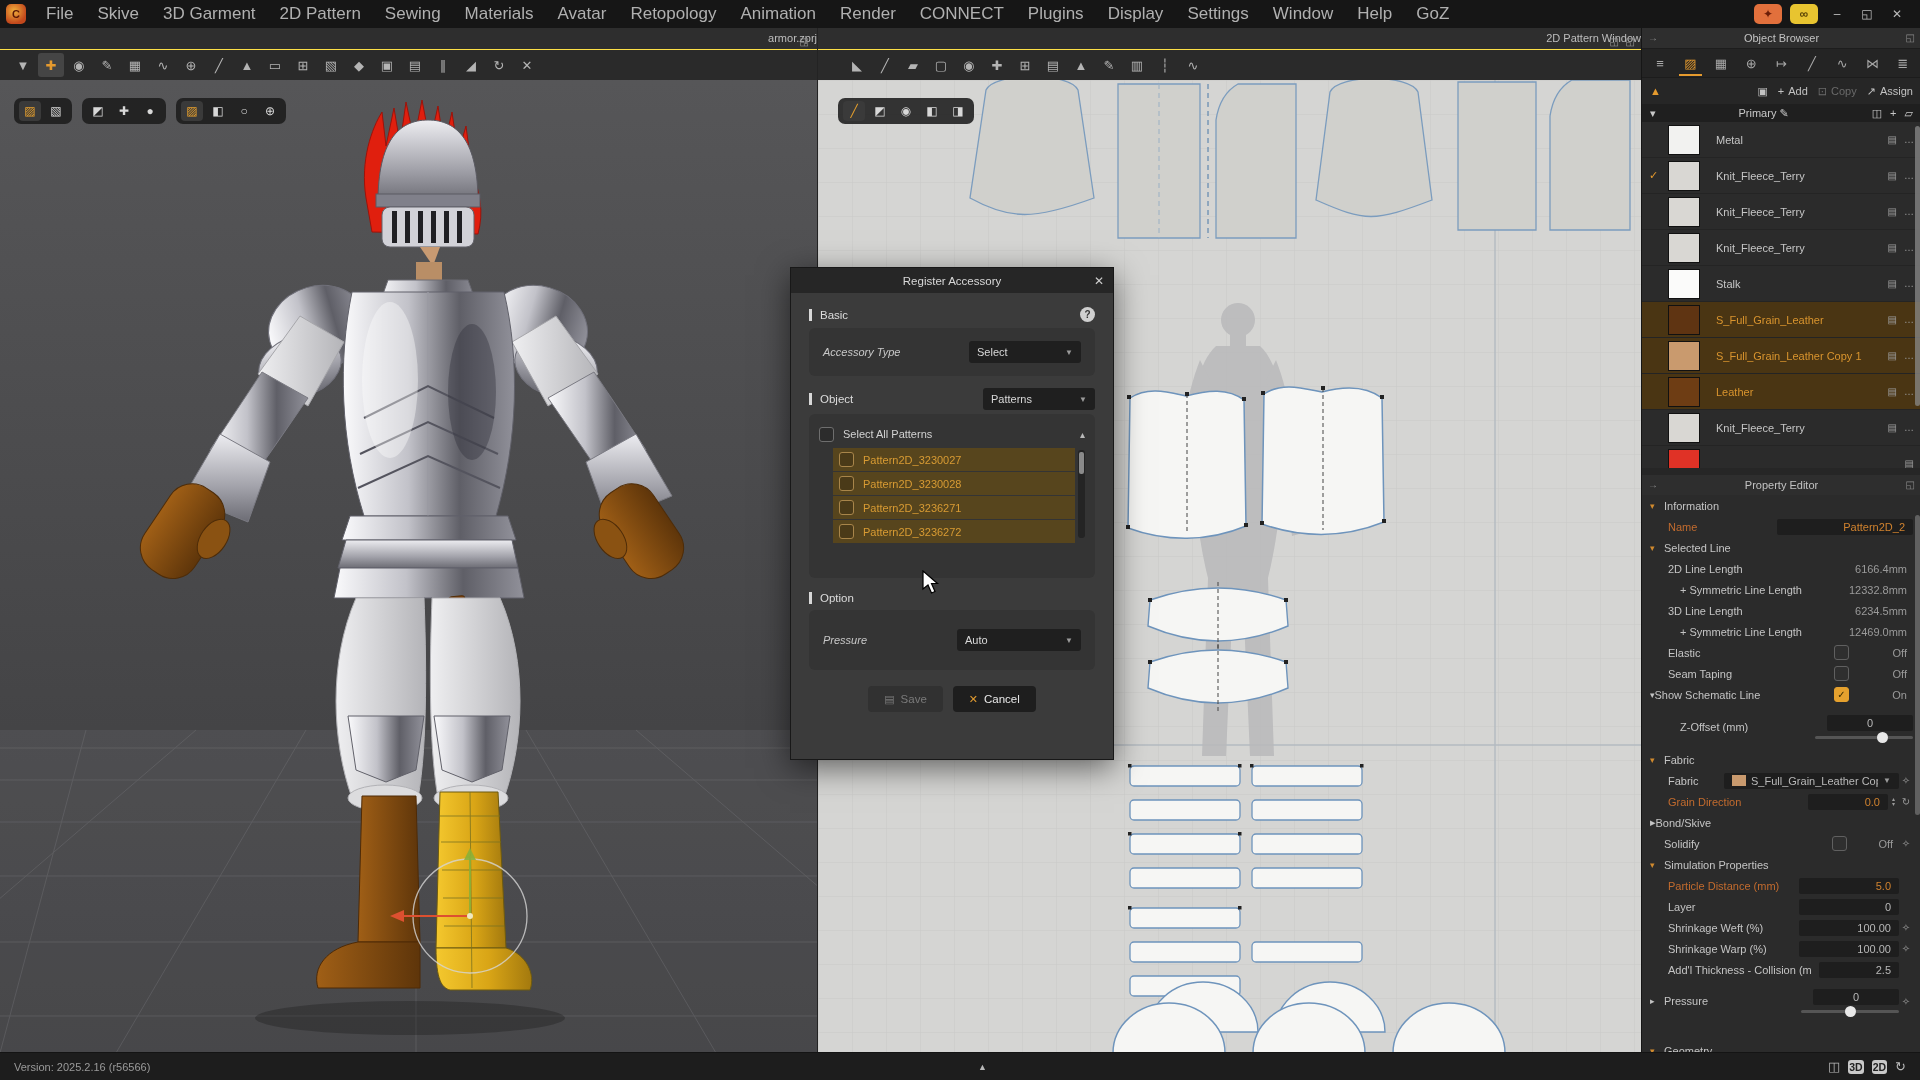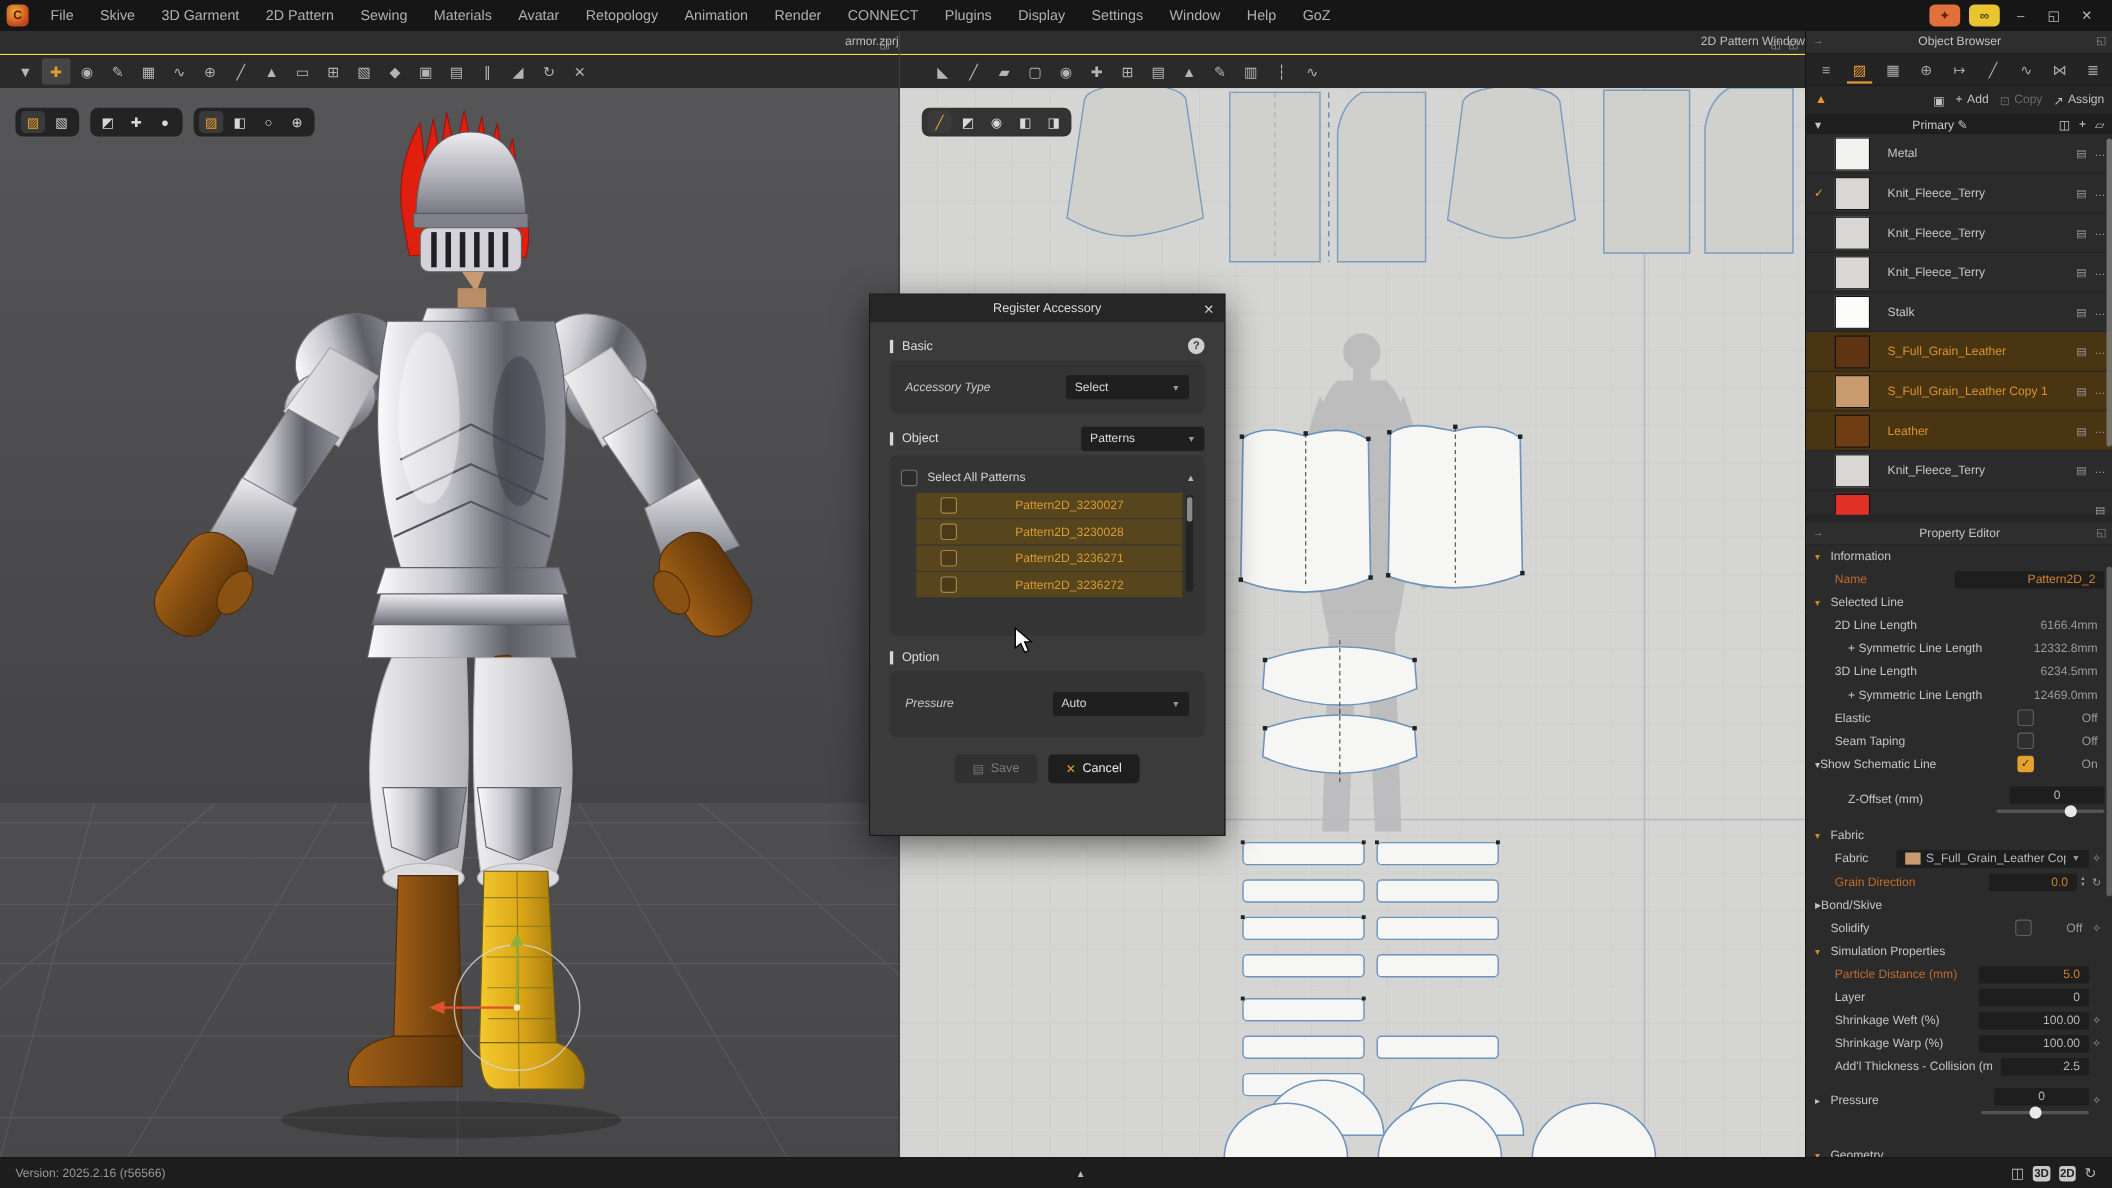--- a/index.html
+++ b/index.html
@@ -2,21 +2,21 @@
 <html><head>
 <meta charset="utf-8">
 <style>
   html,body{margin:0;padding:0;background:#0c0c0c;}
   #app{position:relative;width:1920px;height:1080px;background:#232323;overflow:hidden;
        font-family:"Liberation Sans",sans-serif;font-size:11px;color:#c4c4c4;-webkit-font-smoothing:antialiased;}
   
   #menubar{position:absolute;left:0;top:0;width:100%;height:28px;background:#161616;display:flex;align-items:center;z-index:40;}
   .logo{width:20px;height:20px;margin:0 8px 0 6px;border-radius:5px;background:radial-gradient(circle at 40% 35%,#f0b03c,#c2481c 70%);
         display:flex;align-items:center;justify-content:center;color:#5a1606;font-size:11px;font-weight:bold;}
-  .menu-item{padding:0 12px;color:#b0b0b0;font-size:13px;line-height:28px;cursor:default;text-align:right;}
+  .menu-item{padding:0 12px;color:#b0b0b0;font-size:17px;line-height:28px;cursor:default;text-align:right;}
   #menubar .win-icons{margin-left:auto;display:flex;align-items:center;gap:8px;padding-right:12px;}
   .appbtn{width:28px;height:20px;border-radius:5px;display:flex;align-items:center;justify-content:center;font-size:12px;}
   .appbtn.orange{background:#e2703c;color:#6b1d08;}
   .appbtn.yellow{background:#e8c430;color:#5a4406;font-weight:bold;}
   .wc{color:#bbb;width:22px;text-align:center;font-size:12px;}
   
   .wtitle{position:absolute;left:0;right:0;top:0;height:21px;background:#2e2e2e;border-bottom:1px solid #fde047;
           text-align:right;line-height:21px;color:#bdbdbd;font-size:11px;}
   .wtitle .corner-ic{position:absolute;top:3px;font-size:10px;color:#9a9a9a;}
   .wtools{position:absolute;left:0;right:0;top:22px;height:30px;background:#2a2a2a;border-bottom:1px solid #1e1e1e;
@@ -90,21 +90,21 @@
   .dlg-group{margin:4px 18px;background:#343434;border-radius:6px;padding:10px 14px;}
   .dlg-row{display:flex;align-items:center;height:28px;}
   .dlg-row .lbl{flex:1;color:#c8c8c8;font-style:italic;}
   .dd{background:#1f1f1f;border-radius:3px;height:22px;display:flex;align-items:center;padding:0 8px;color:#d8d8d8;width:96px;}
   .dd .dar{margin-left:auto;color:#9a9a9a;font-size:8px;}
   .dlg-obj-row{display:flex;align-items:center;margin:12px 18px 4px;}
   .dcb{width:13px;height:13px;border:1px solid #6e6e6e;border-radius:3px;background:#2c2c2c;margin-right:9px;flex:none;}
   .sel-all{display:flex;align-items:center;height:24px;color:#d2d2d2;}
   .sel-all .chev{margin-left:auto;color:#b8b8b8;font-size:10px;}
   #pat-list{position:relative;margin-top:2px;}
-  .pat-item{display:flex;align-items:center;height:23px;background:#57451d;margin:1px 10px 1px 14px;padding-left:22px;color:#d89b33;gap:44px;}
+  .pat-item{display:flex;align-items:center;height:23px;background:#57451d;margin:1px 10px 1px 14px;padding-left:6px;color:#d89b33;}
   .pat-item .dcb{border-color:#a8854a;background:#4a3a18;}
   .pat-scroll{position:absolute;right:0;top:2px;width:7px;height:88px;background:#242424;border-radius:3px;}
   .pat-scroll .thumb{position:absolute;top:2px;left:1px;width:5px;height:22px;background:#8a8a8a;border-radius:2px;}
   #dlg-btns{display:flex;justify-content:center;gap:10px;margin-top:16px;}
   .dbtn{height:26px;border-radius:4px;display:flex;align-items:center;gap:6px;padding:0 16px;font-size:11.5px;}
   .dbtn.save{background:#313131;color:#7a7a7a;}
   .dbtn.cancel{background:#1e1e1e;color:#e8e8e8;}
   .dbtn .ic{font-size:11px;}
   .dbtn.cancel .ic{color:#e09a30;}
   

